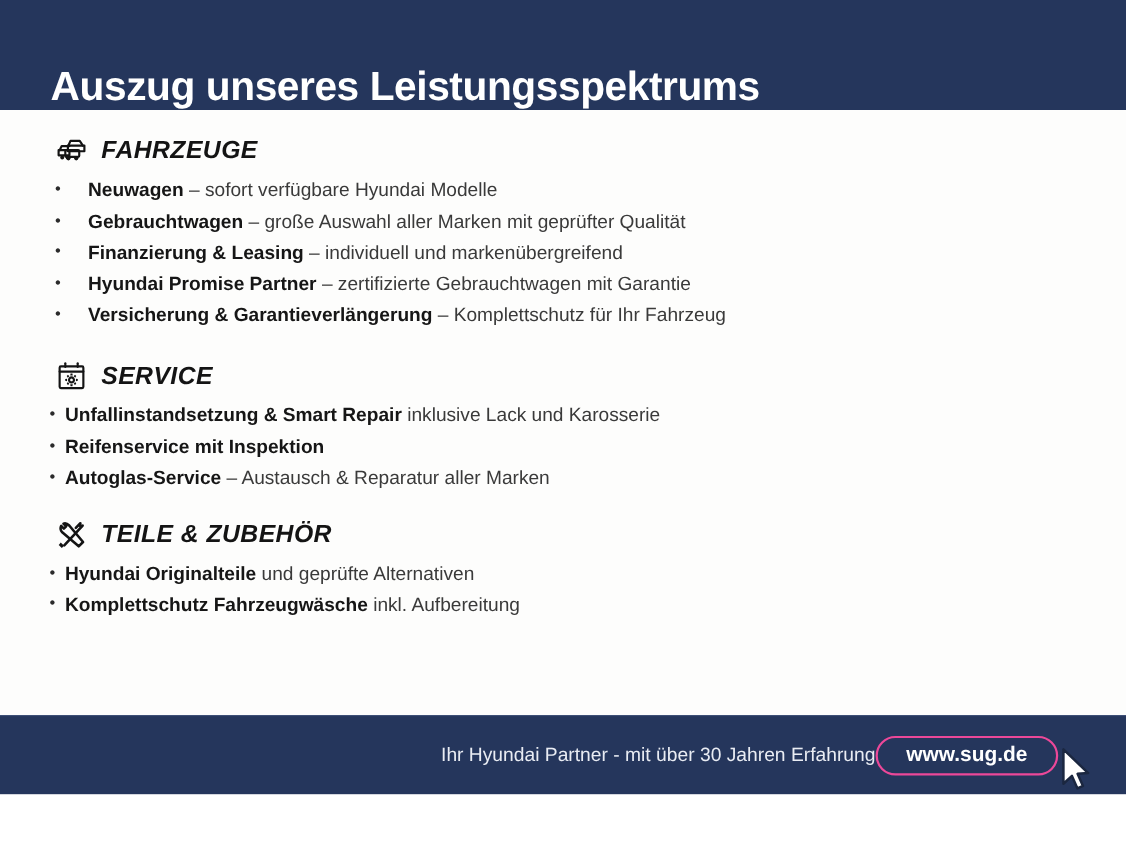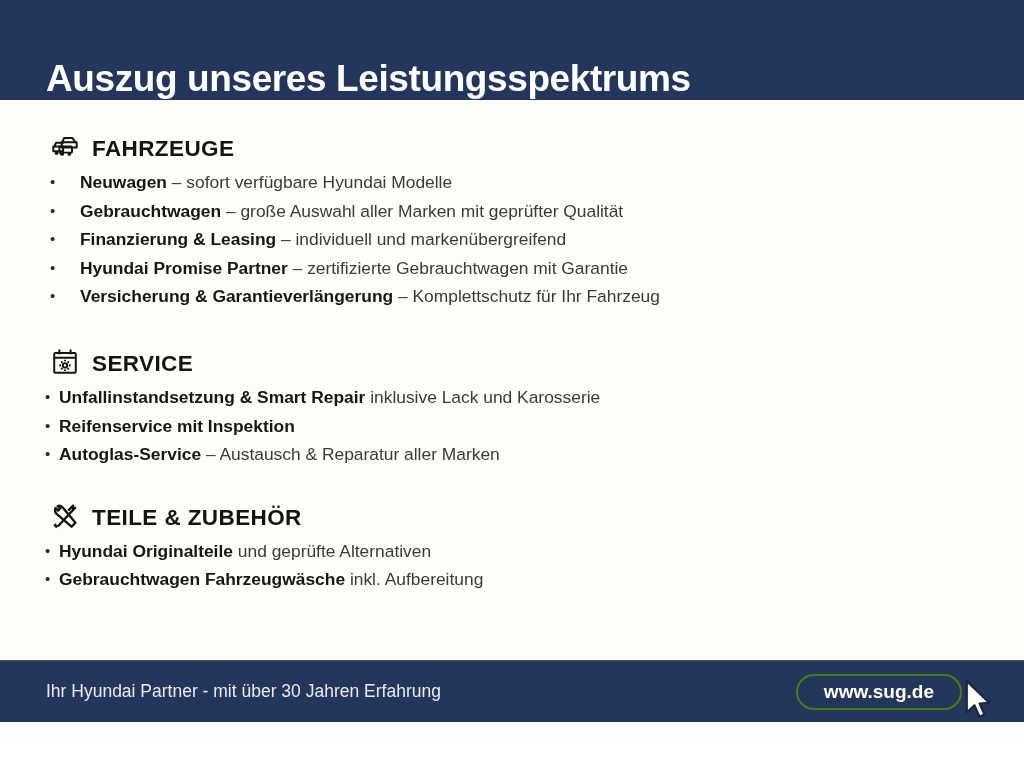--- a/index.html
+++ b/index.html
@@ -45,23 +45,24 @@
     background: #fdfdfc;
     padding: 22px 40px 0 44px;
     box-sizing: border-box;
   }
 
   .section {
     margin-bottom: 4px;
   }
   .section-head {
     display: flex;
-    align-items: flex-end;
+    align-items: center;
     gap: 12px;
-    margin: 10px 0 6px 6px;
+    margin: 0 0 6px 6px;
+    font-style: italic;
   }
   .section-icon {
     width: 30px;
     height: 30px;
     flex: 0 0 auto;
     display: block;
     color: #141414;
   }
   .section-icon svg { display: block; }
   .section-title {
@@ -117,39 +118,39 @@
   .desc {
     font-weight: 400;
     color: #3a3a3a;
   }
 
   .gap-after-fahrzeuge { height: 22px; }
   .gap-after-service { height: 18px; }
 
   
   .footer-band {
-    height: 62px;
+    height: 72px;
     background: #25365c;
     border-top: 1px solid #3d4f76;
     display: flex;
     align-items: center;
-    justify-content: space-between;
+    justify-content: flex-end;
     padding: 0 36px 0 46px;
     box-sizing: border-box;
     flex: 0 0 auto;
     position: relative;
   }
   .footer-tagline {
     color: #e9ecf3;
     font-size: 17.5px;
     font-weight: 400;
     white-space: nowrap;
   }
   .footer-pill {
-    border: 2px solid #4d7c0f;
+    border: 2px solid #ec4899;
     border-radius: 999px;
     padding: 6px 26px 7px 26px;
     color: #ffffff;
     font-size: 19px;
     font-weight: 700;
     white-space: nowrap;
     background: transparent;
     line-height: 1;
     margin-right: 26px;
   }
@@ -268,21 +269,21 @@
             <path d="M5.6 23.6 L8.8 26.8 L6.6 29 L3.6 26 Z" fill="currentColor" stroke="none"></path>
           </svg>
         </span>
         <span class="section-title">TEILE &amp; ZUBEHÖR</span>
       </div>
       <ul class="bullets style-tight">
         <li>
           <span class="lead">Hyundai Originalteile</span><span class="desc"> und geprüfte Alternativen</span>
         </li>
         <li>
-          <span class="lead">Gebrauchtwagen Fahrzeugwäsche</span><span class="desc"> inkl. Aufbereitung</span>
+          <span class="lead">Komplettschutz Fahrzeugwäsche</span><span class="desc"> inkl. Aufbereitung</span>
         </li>
       </ul>
     </div>
 
   </div>
 
   <div class="footer-band">
     <div class="footer-tagline">Ihr Hyundai Partner - mit über 30 Jahren Erfahrung</div>
     <div class="footer-pill">www.sug.de</div>
   </div>

